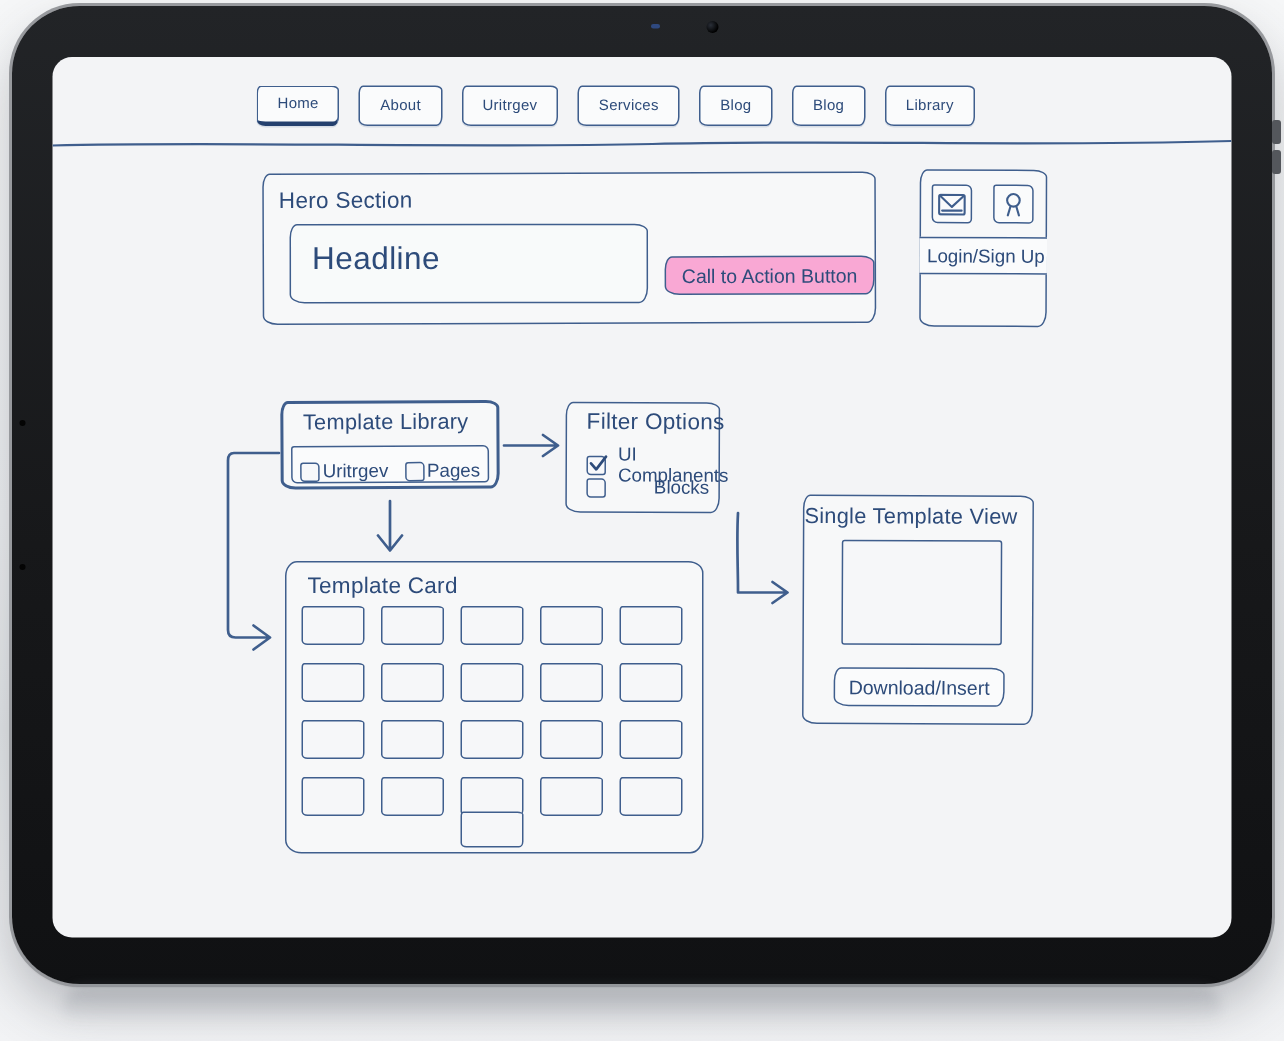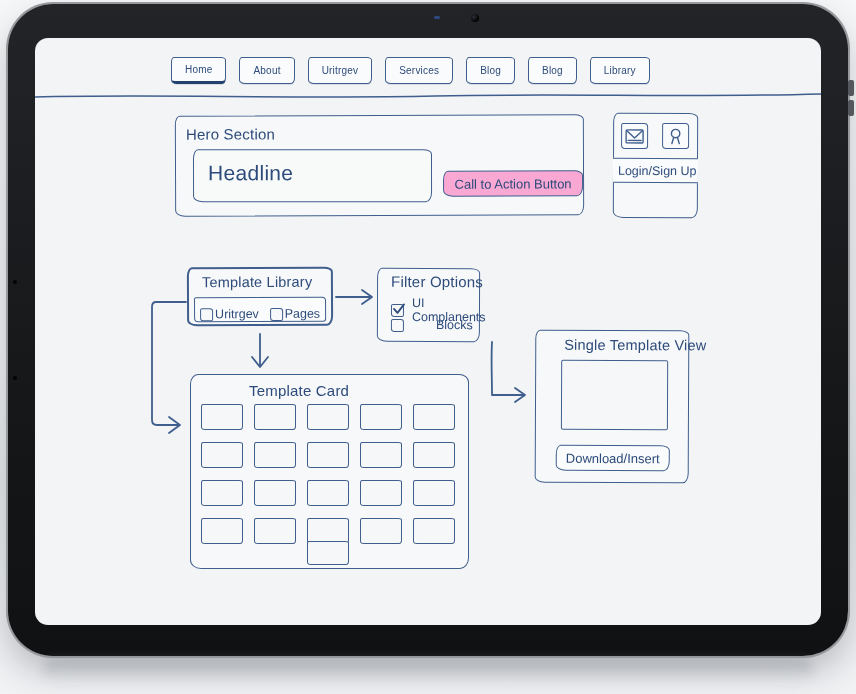--- a/index.html
+++ b/index.html
@@ -89,30 +89,30 @@
 
   
   .filter-options { left:342px; top:230px; width:103px; height:74px; transform:rotate(.2deg); }
   .fo-title { left:13px; top:4px; }
   .fo-row { position:absolute; left:13px; display:flex; align-items:center; gap:8px; font-size:12.5px; }
   .fo-row.r1 { top:27px; }
   .fo-row.r2 { top:49px;gap:32px; }
 
   
   .template-card { left:155px; top:336px; width:279px; height:195px; border-radius:8px 10px 9px 11px/10px 8px 11px 9px; }
-  .tc-title { left:14px; top:7px;margin-left:44px; }
+  .tc-title { left:14px; top:7px; }
   .template-grid { position:absolute; left:10px; top:29px; display:grid;
     grid-template-columns:repeat(5,42px); gap:12px 11px; }
   .cell { height:26px; border:1.4px solid var(--line); background:#f6f7f9;
     border-radius:2px 4px 3px 4px / 3px 2px 4px 3px; }
   .cell.extra { position:absolute; left:116px; top:166px; width:42px; height:24px; }
 
   
   .single-view { left:500px; top:292px; width:154px; height:153px; transform:rotate(.25deg); }
-  .sv-title { left:28px; top:6px; font-size:14.5px; }
+  .sv-title { left:0; top:6px; font-size:14.5px; }
   .sv-preview { position:absolute; left:25px; top:29px; width:107px; height:70px;
     border:1.4px solid var(--line); background:#f6f7f9; border-radius:2px; }
   .sv-btn { left:20px; top:114px; width:114px; height:26px; display:flex; align-items:center;
     justify-content:center; font-size:13px; background:#fafbfc; }
 
   .arrows { position:absolute; left:0; top:0; width:786px; height:587px; pointer-events:none; }
 </style>
 </head>
 <body>
 

